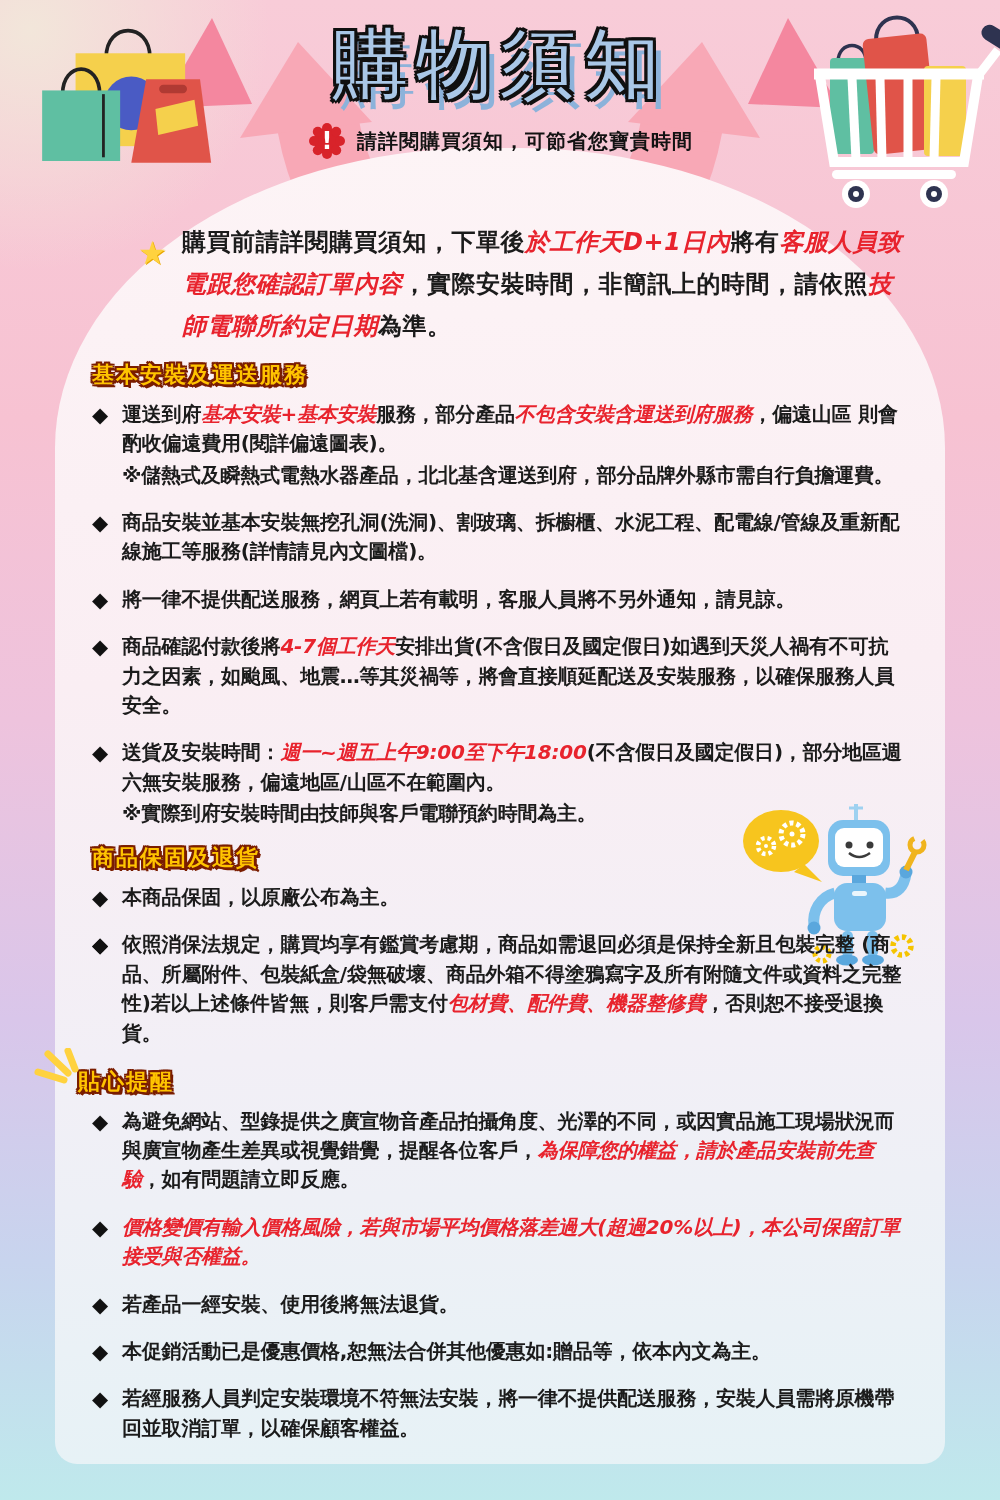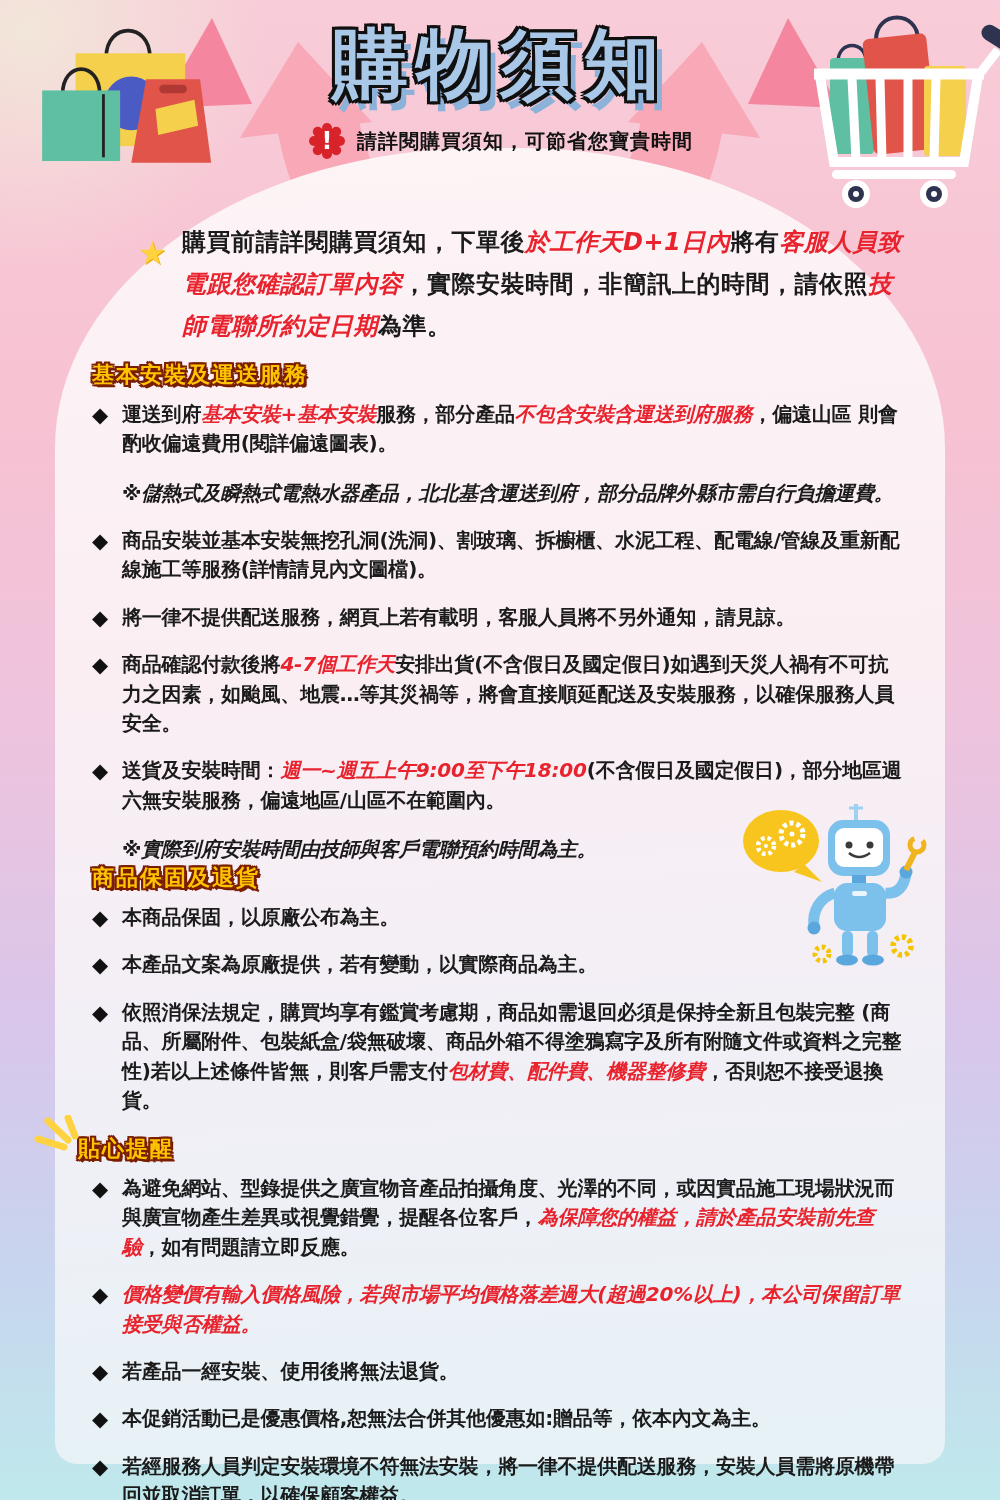--- a/index.html
+++ b/index.html
@@ -9,45 +9,45 @@
       radial-gradient(circle at 30px 30px, #f2e6da 0%, rgba(242,230,218,0) 240px),
       linear-gradient(to bottom, #f8ccd8 0%, #f7c2d2 28%, #eec3dd 48%, #d9c6ea 68%, #c8d4ee 84%, #bfe9ec 100%);}
   
   #dome{position:absolute;left:55px;right:55px;top:148px;bottom:36px;z-index:1;
     border-radius:48% 48% 22px 22px / 300px 300px 22px 22px;
     background:linear-gradient(178deg,#fdf4f6 0%,#faeef3 40%,#f2eff6 68%,#e6f2f6 100%);}
   
   #arrows{position:absolute;left:0;top:0;z-index:0;}
   
   #content{position:absolute;inset:0;z-index:2;}
-  h1#title{margin:18px 0 0;text-align:center;font-size:76px;line-height:1.2;font-weight:bold;
+  h1#title{margin:18px 0 0;text-align:center;font-size:76px;line-height:1.2;font-weight:normal;
     color:#a9c7e7;letter-spacing:8px;
     text-shadow:-3px -3px 0 #101010,3px -3px 0 #101010,-3px 3px 0 #101010,3px 3px 0 #101010,
       0 -3px 0 #101010,0 3px 0 #101010,-3px 0 0 #101010,3px 0 0 #101010,8px 10px 0 #8cb2da;}
   .subtitle-row{margin-top:12px;display:flex;justify-content:center;align-items:center;gap:10px;}
   .subtitle-row .txt{font-size:20px;font-weight:bold;color:#121212;letter-spacing:1px;}
   .intro{position:relative;margin:60px 0 0 138px;width:726px;padding-left:44px;
     font-size:24px;font-weight:bold;color:#1b1b1b;line-height:1.75;letter-spacing:0.5px;}
   .intro .star{position:absolute;left:0;top:4px;font-size:32px;color:#ffd23f;
     text-shadow:1px 1px 0 #e8a800;}
   .sections{margin:0 92px;position:relative;}
   .sec-title{position:relative;display:inline-block;font-size:22px;line-height:1.3;font-weight:bold;
     color:#ffc400;letter-spacing:2px;
     text-shadow:-2px -2px 0 #7a1d00,2px -2px 0 #7a1d00,-2px 2px 0 #7a1d00,2px 2px 0 #7a1d00,
       0 -2px 0 #7a1d00,0 2px 0 #7a1d00,-2px 0 0 #7a1d00,2px 0 0 #7a1d00,3px 3px 0 #7a1d00;}
   .sec{position:relative;}
   .sec-head{margin:0;}
   #sec0 .sec-head{margin-top:14px;}
-  #sec1 .sec-head{}
+  #sec1 .sec-head{margin-top:16px;}
   #sec2 .sec-head{margin-top:20px;margin-left:-14px;}
   .bullet{position:relative;padding-left:30px;margin-top:18px;
     font-size:20px;font-weight:bold;color:#1b1b1b;line-height:1.47;letter-spacing:-0.2px;}
   #sec0 .bullet:first-of-type,#sec1 .bullet:first-of-type,#sec2 .bullet:first-of-type{margin-top:10px;}
   .bullet .diamond{position:absolute;left:0;top:0;color:#111;font-size:21px;}
-  .note{margin-top:20px;font-style:italic;}
+  .note{margin-top:2px;}
   .c-red{color:#e8232d;font-style:italic;}
   
   #bags{position:absolute;left:18px;top:6px;z-index:2;}
   #cart{position:absolute;right:-6px;top:0;z-index:2;}
   #robot{position:absolute;right:64px;top:796px;z-index:2;}
   #sparkle{position:absolute;left:-48px;top:-20px;}
 </style>
 </head>
 <body>
 
@@ -164,21 +164,21 @@
             <div class="bullet"><span class="diamond">◆</span><span>將一律不提供配送服務，網頁上若有載明，客服人員將不另外通知，請見諒。</span></div>
             <div class="bullet"><span class="diamond">◆</span><span>商品確認付款後將</span><span class="c-red">4-7個工作天</span><span>安排出貨(不含假日及國定假日)如遇到天災人禍有不可抗力之因素，如颱風、地震…等其災禍等，將會直接順延配送及安裝服務，以確保服務人員安全。</span></div>
             <div class="bullet"><span class="diamond">◆</span><span>送貨及安裝時間：</span><span class="c-red">週一~週五上午9:00至下午18:00</span><span>(不含假日及國定假日)，部分地區週六無安裝服務，偏遠地區/山區不在範圍內。</span><div class="note"><span>※實際到府安裝時間由技師與客戶電聯預約時間為主。</span></div></div>
           </div>
       </section>
 
       <section class="sec" id="sec1">
         <div class="sec-head"><span class="sec-title">商品保固及退貨</span></div>
         <div class="bullets">
             <div class="bullet"><span class="diamond">◆</span><span>本商品保固，以原廠公布為主。</span></div>
-            <div class="bullet"><span class="diamond">◆</span><span>本產品文案為原廠提供，若有變動，以實際商品為主。</span></div>
+            <div class="bullet"><span class="diamond">◆</span></div>
             <div class="bullet"><span class="diamond">◆</span><span>依照消保法規定，購買均享有鑑賞考慮期，商品如需退回必須是保持全新且包裝完整 (商品、所屬附件、包裝紙盒/袋無破壞、商品外箱不得塗鴉寫字及所有附隨文件或資料之完整性)若以上述條件皆無，則客戶需支付</span><span class="c-red">包材費、配件費、機器整修費</span><span>，否則恕不接受退換貨。</span></div>
           </div>
       </section>
 
       <section class="sec" id="sec2">
         <div class="sec-head">
           <span class="sec-title">貼心提醒<svg id="sparkle" width="50" height="40" viewBox="0 0 50 40">
               <line x1="34" y1="32" x2="8" y2="24" stroke="#ffd23f" stroke-width="7" stroke-linecap="round"></line>
               <line x1="38" y1="25" x2="18" y2="6" stroke="#ffd23f" stroke-width="7" stroke-linecap="round"></line>
               <line x1="45" y1="21" x2="38" y2="3" stroke="#ffd23f" stroke-width="7" stroke-linecap="round"></line>

